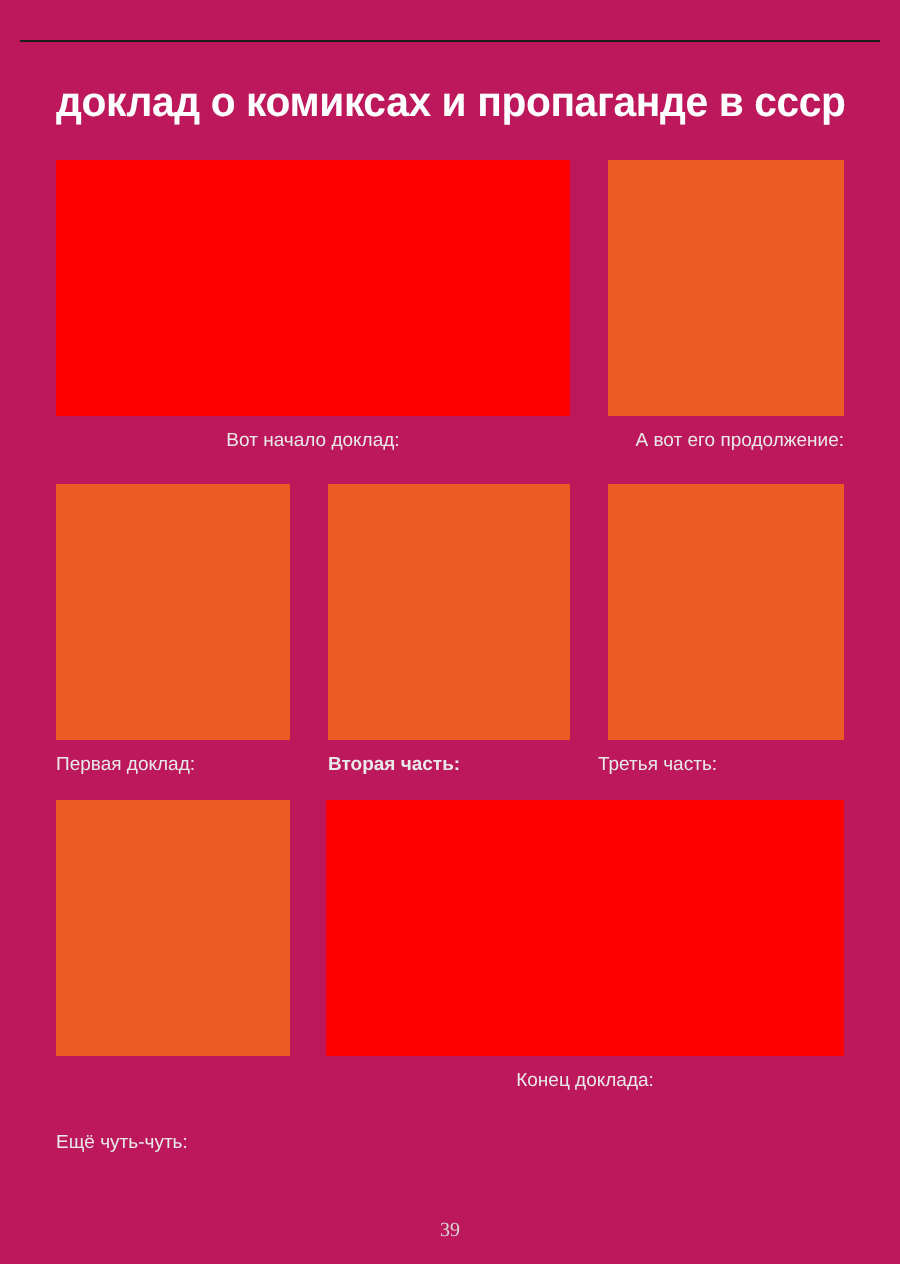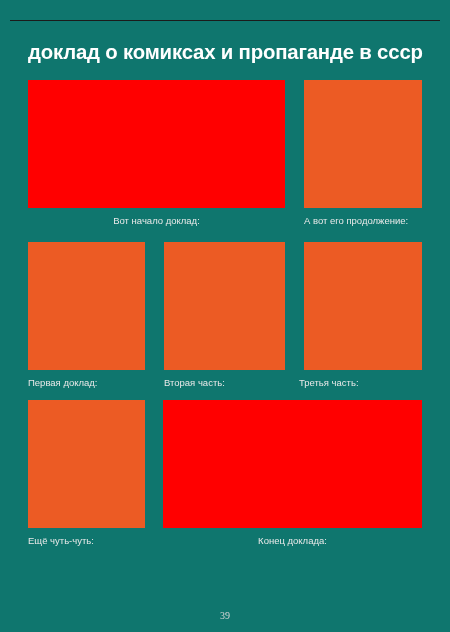--- a/index.html
+++ b/index.html
@@ -11,21 +11,21 @@
     width: 450px;
     height: 632px;
     overflow: hidden;
     font-family: "Liberation Sans", sans-serif;
     -webkit-font-smoothing: antialiased;
   }
   .page {
     position: relative;
     width: 450px;
     height: 632px;
-    background: #0f766e;
+    background: #be185d;
   }
   .top-rule {
     position: absolute;
     left: 10px;
     top: 20px;
     width: 430px;
     height: 1px;
     background: #1b1b1b;
   }
   .comic-title {
@@ -78,28 +78,28 @@
 <div class="page">
 
   <div class="top-rule"></div>
 
   <div class="comic-title">доклад о комиксах и пропаганде в ссср</div>
 
   <div class="strip" id="grid">
       <div class="panel" style="left: 28px; top: 80px; width: 257px; height: 128px; background: rgb(255, 0, 0);"></div>
       <div class="caption" style="top: 215px; left: 28px; width: 257px; text-align: center;">Вот начало доклад:</div>
       <div class="panel" style="left: 304px; top: 80px; width: 118px; height: 128px; background: rgb(236, 91, 36);"></div>
-      <div class="caption" style="top: 215px; left: 304px; width: 118px; text-align: left;">А вот его продолжение:</div>
+      <div class="caption" style="top: 215px; left: 304px; width: 118px; text-align: right;">А вот его продолжение:</div>
       <div class="panel" style="left: 28px; top: 242px; width: 117px; height: 128px; background: rgb(236, 91, 36);"></div>
       <div class="caption" style="top: 377px; left: 28px; text-align: left;">Первая доклад:</div>
       <div class="panel" style="left: 164px; top: 242px; width: 121px; height: 128px; background: rgb(236, 91, 36);"></div>
-      <div class="caption" style="top: 377px; left: 164px; text-align: left;">Вторая часть:</div>
+      <div class="caption" style="top: 377px; left: 164px; text-align: left; font-weight: bold;">Вторая часть:</div>
       <div class="panel" style="left: 304px; top: 242px; width: 118px; height: 128px; background: rgb(236, 91, 36);"></div>
       <div class="caption" style="top: 377px; left: 299px; text-align: left;">Третья часть:</div>
       <div class="panel" style="left: 28px; top: 400px; width: 117px; height: 128px; background: rgb(236, 91, 36);"></div>
-      <div class="caption" style="top: 535px; left: 28px; text-align: right;">Ещё чуть-чуть:</div>
+      <div class="caption" style="top: 566px; left: 28px; text-align: right;">Ещё чуть-чуть:</div>
       <div class="panel" style="left: 163px; top: 400px; width: 259px; height: 128px; background: rgb(255, 0, 0);"></div>
       <div class="caption" style="top: 535px; left: 163px; width: 259px; text-align: center;">Конец доклада:</div>
     </div>
 
   <div class="page-number">39</div>
 
 </div>
 
 </body></html>

